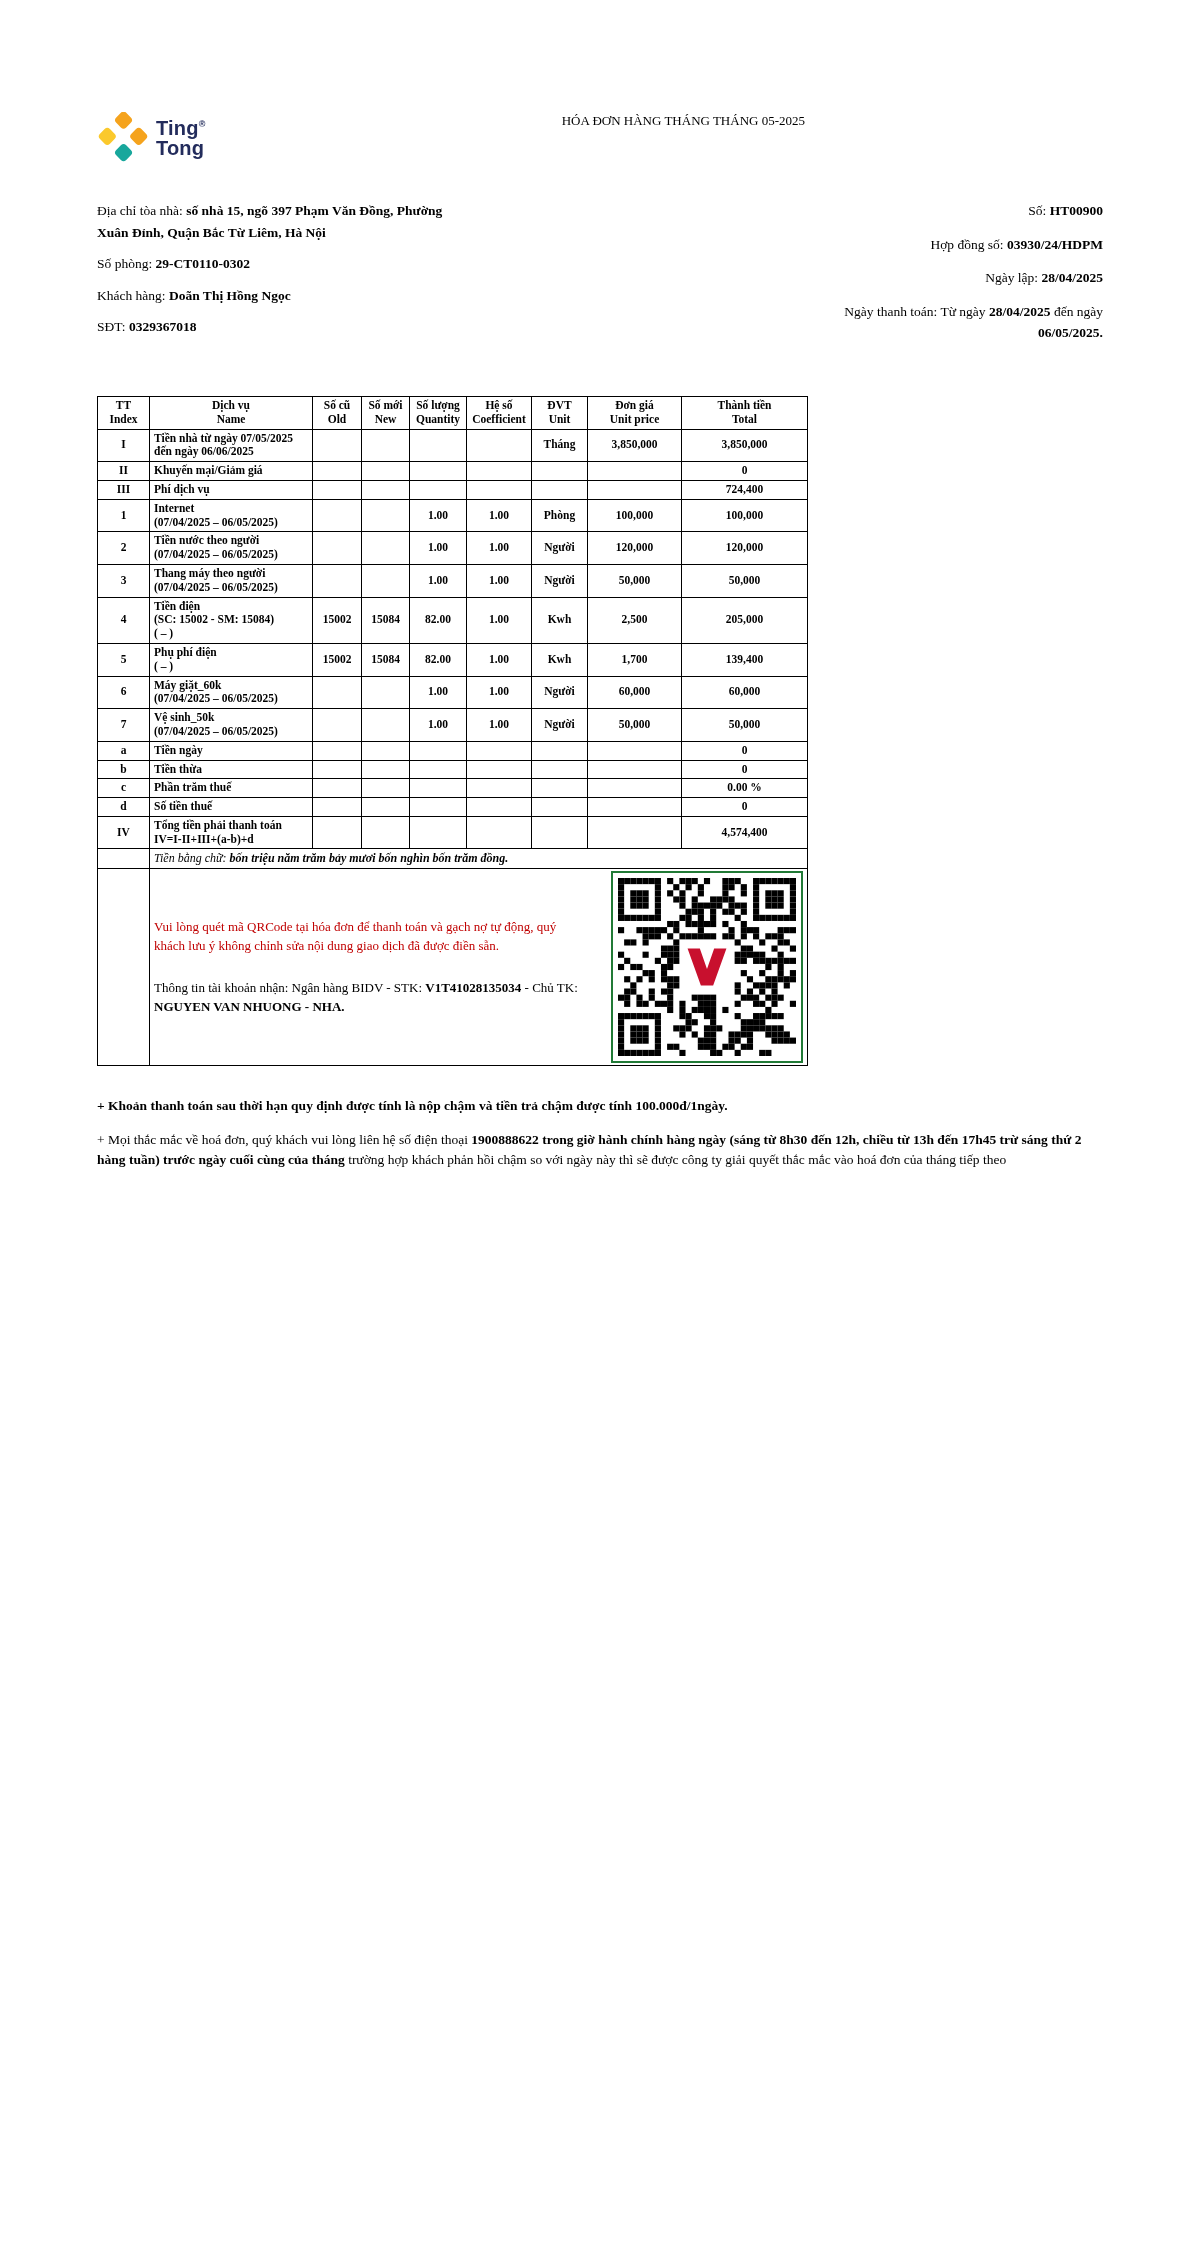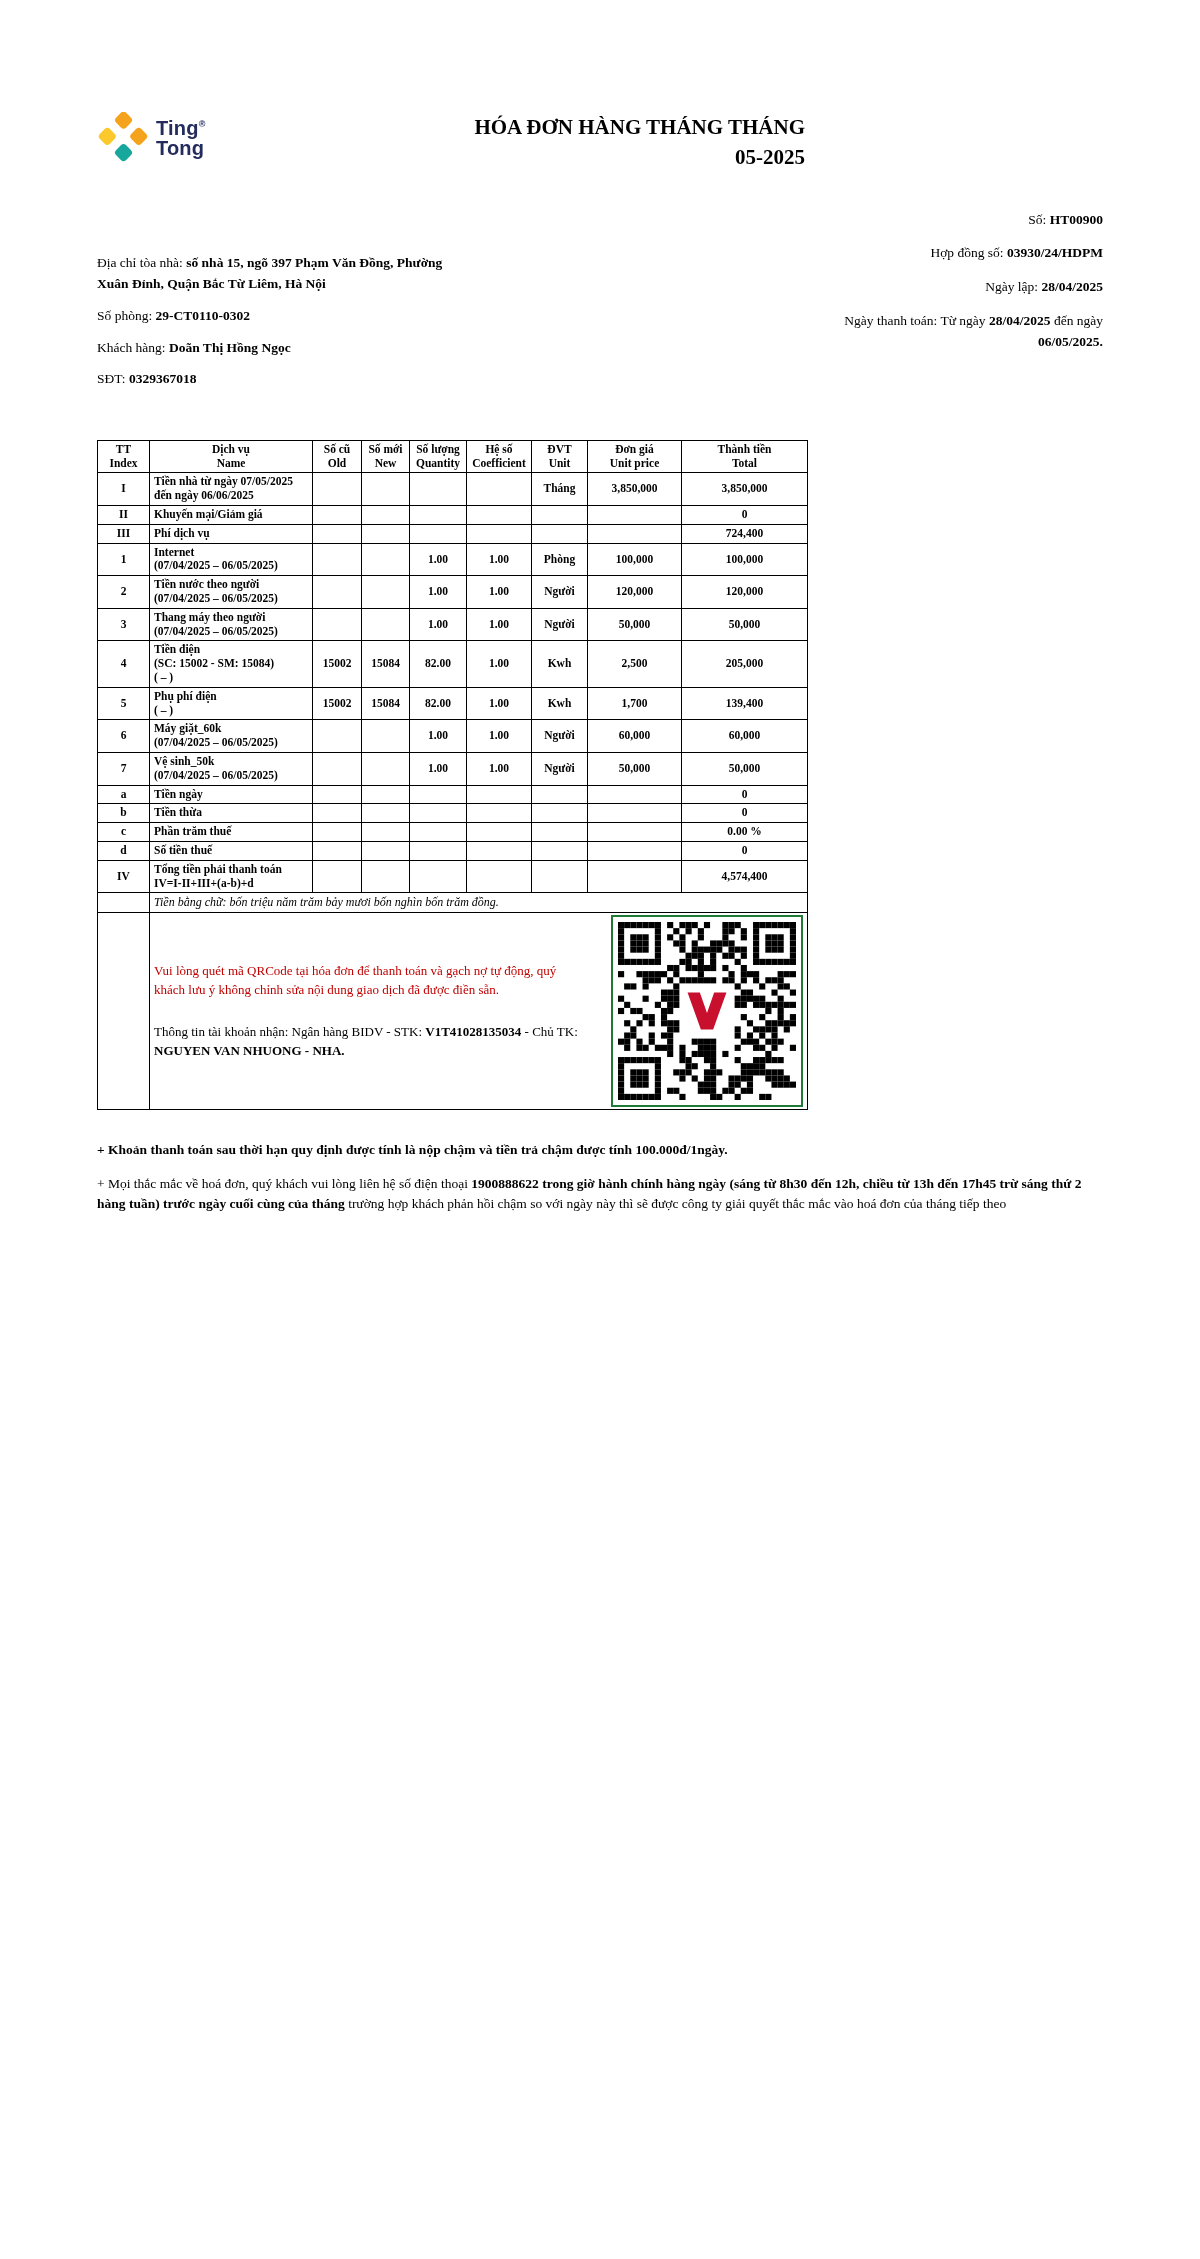--- a/index.html
+++ b/index.html
@@ -6,38 +6,38 @@
   html,body { background:#ffffff; }
   body { width:1200px; height:2259px; font-family:"Liberation Serif", serif; color:#000; }
   .page { width:1200px; height:2259px; position:relative; overflow:hidden; }
 
   
   .top { display:flex; align-items:flex-start; padding:112px 97px 0 97px; }
   .logo { display:flex; align-items:center; gap:7px; }
   .logo-icon { width:52px; height:52px; }
   .logo-text { font-family:"Liberation Sans", sans-serif; font-weight:bold; color:#232c5c; font-size:20px; line-height:1.02; letter-spacing:0.2px; }
   .reg { font-size:9px; vertical-align:super; font-weight:bold; }
-  .title { margin-left:auto; margin-right:298px; width:352px; text-align:right; font-size:21px; font-weight:bold; line-height:1.45; }
+  .title { margin-left:auto; margin-right:298px; width:352px; text-align:right; font-size:13px; font-weight:normal; line-height:1.45; }
 
   
   .info { display:flex; justify-content:space-between; padding:36px 97px 0 97px; font-size:13.5px; }
-  .info-left { width:372px;margin-top:43px; }
+  .info-left { width:372px; }
   .info-left p { margin-bottom:10px; line-height:1.6; }
   .info-right { width:315px; text-align:right; }
   .info-right p { margin-bottom:12px; line-height:1.6; }
 
   
   .inv-table { border-collapse:collapse; margin:40px 0 0 97px; font-size:11.5px; font-weight:bold; table-layout:fixed; width:710px; }
   .inv-table th, .inv-table td { border:1px solid #000; padding:2px 4px; vertical-align:middle; line-height:1.2; }
   .inv-table th { text-align:center; white-space:pre-line; }
   .c-center { text-align:center; }
   .c-right { text-align:center; }
   .c-name { text-align:left; white-space:pre-line; }
   .words-row td { font-weight:normal; font-style:italic; font-size:12px; }
-  .words-row b { font-weight:normal; }
+  .words-row b { font-weight:bold; }
 
   
   .qr-cell { height:196px; padding:8px 10px; }
   .qr-flex { display:flex; align-items:center; justify-content:space-between; gap:27px; }
   .pay-text { width:450px; font-weight:normal; font-size:13px; line-height:1.5; }
   .pay-red { color:#c00000; margin-bottom:22px; }
   .qr-frame { border:2px solid #217a36; padding:5px; background:#fff; flex:0 0 auto; line-height:0; }
   .qr-frame svg { width:178px; height:178px; }
   #qr-modules rect { fill:#000; }
 

